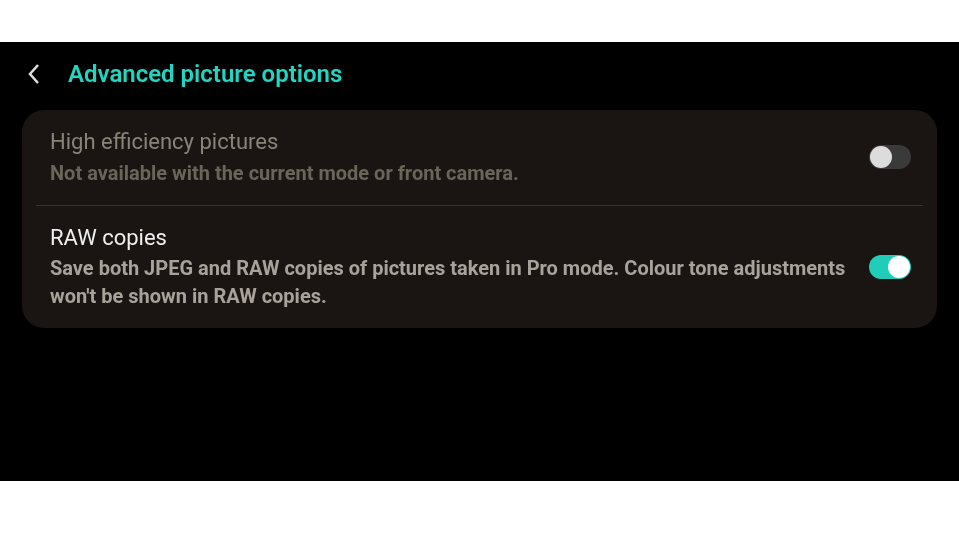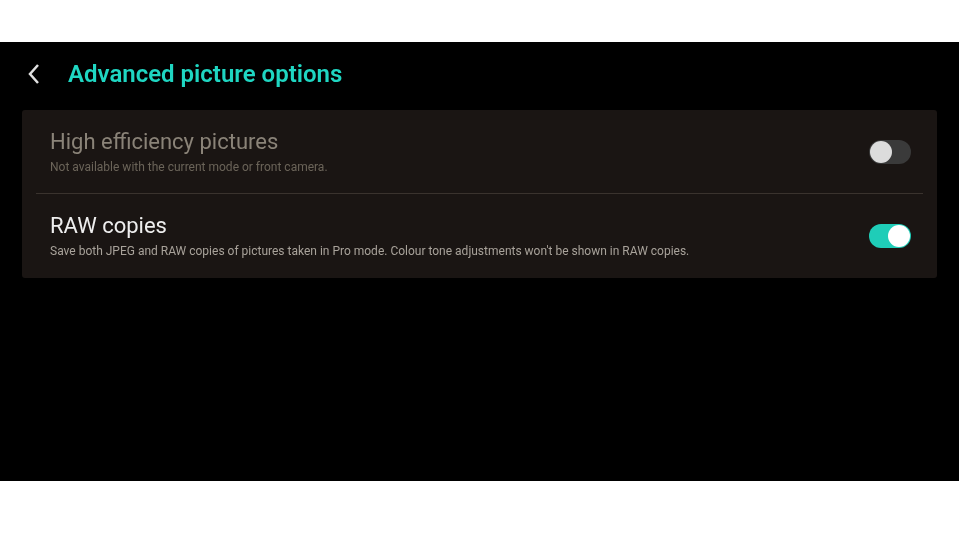--- a/index.html
+++ b/index.html
@@ -42,41 +42,41 @@
       fill: none;
     }
     .page-title {
       color: #1fd6c2;
       font-size: 24px;
       font-weight: 600;
     }
     .card {
       margin: 8px 22px 0 22px;
       background: #1a1513;
-      border-radius: 3px;
+      border-radius: 22px;
       overflow: hidden;
     }
     .row {
       display: flex;
       align-items: center;
       padding: 18px 26px 18px 28px;
       gap: 20px;
     }
     .row-content {
       flex: 1;
       min-width: 0;
     }
     .row-title {
       font-size: 22px;
       font-weight: 400;
       line-height: 1.3;
     }
     .row-subtitle {
-      font-size: 12px;
-      font-weight: 400;
+      font-size: 20px;
+      font-weight: 700;
       line-height: 1.4;
       margin-top: 2px;
     }
     .row.disabled .row-title {
       color: #8a8378;
     }
     .row.disabled .row-subtitle {
       color: #6b6459;
     }
     .row.enabled .row-title {

